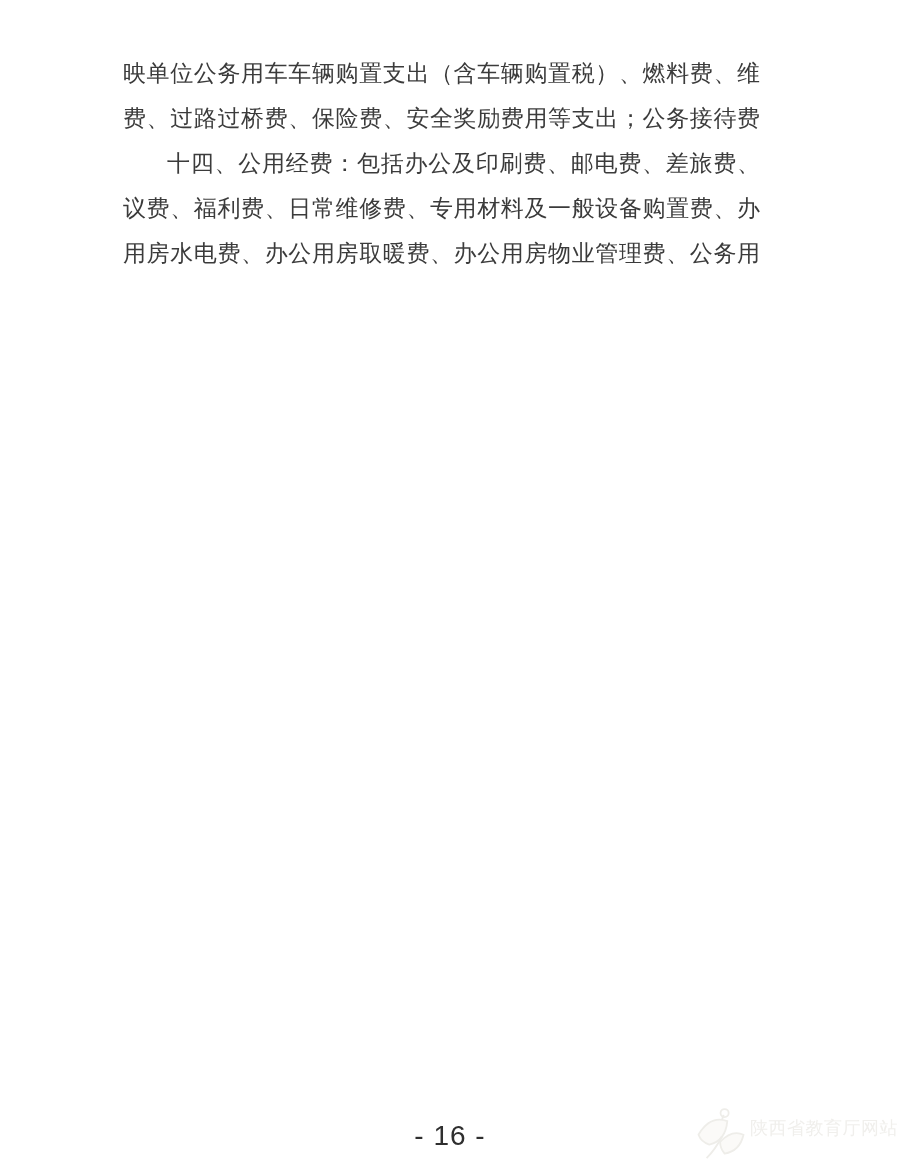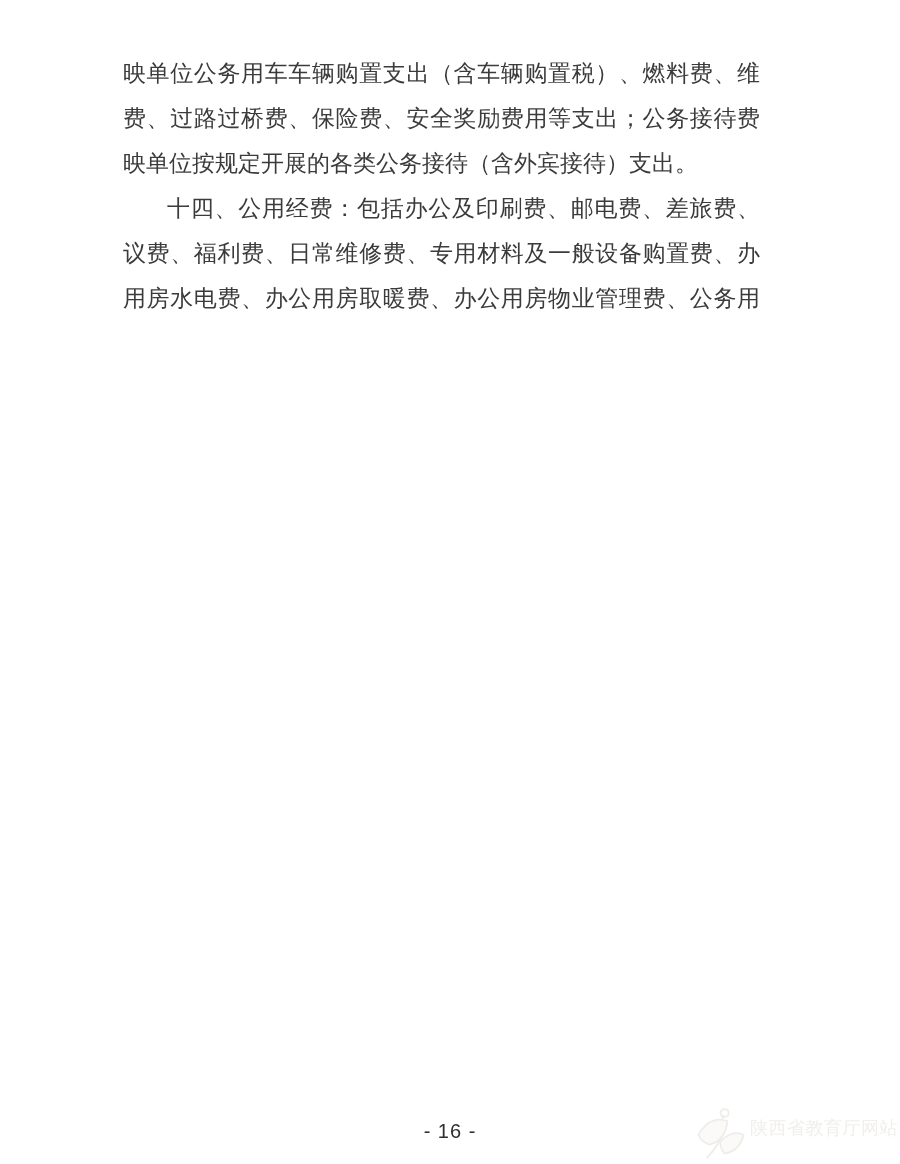--- a/index.html
+++ b/index.html
@@ -38,21 +38,21 @@
   .line.indent {
     padding-left: 44px;
   }
   .footer {
     position: absolute;
     left: 0;
     top: 1120px;
     width: 100%;
     text-align: center;
     font-family: "Liberation Sans", "DejaVu Sans", sans-serif;
-    font-size: 20px;
+    font-size: 28px;
     color: #2f2f2f;
     letter-spacing: 1px;
   }
   .watermark {
     position: absolute;
     left: 694px;
     top: 1101px;
     width: 200px;
     height: 60px;
     display: flex;
@@ -75,21 +75,20 @@
   }
 </style>
 </head>
 <body>
 
 <div class="page">
 
   <div class="text-block">
       <div class="line">映单位公务用车车辆购置支出（含车辆购置税）、燃料费、维修</div>
       <div class="line">费、过路过桥费、保险费、安全奖励费用等支出；公务接待费反</div>
-      <div class="line no-stretch">映单位按规定开展的各类公务接待（含外宾接待）支出。</div>
       <div class="line indent">十四、公用经费：包括办公及印刷费、邮电费、差旅费、会</div>
       <div class="line">议费、福利费、日常维修费、专用材料及一般设备购置费、办公</div>
       <div class="line">用房水电费、办公用房取暖费、办公用房物业管理费、公务用车</div>
     </div>
 
   <div class="footer">
     <span>- 16 -</span>
   </div>
 
   <div class="watermark">

